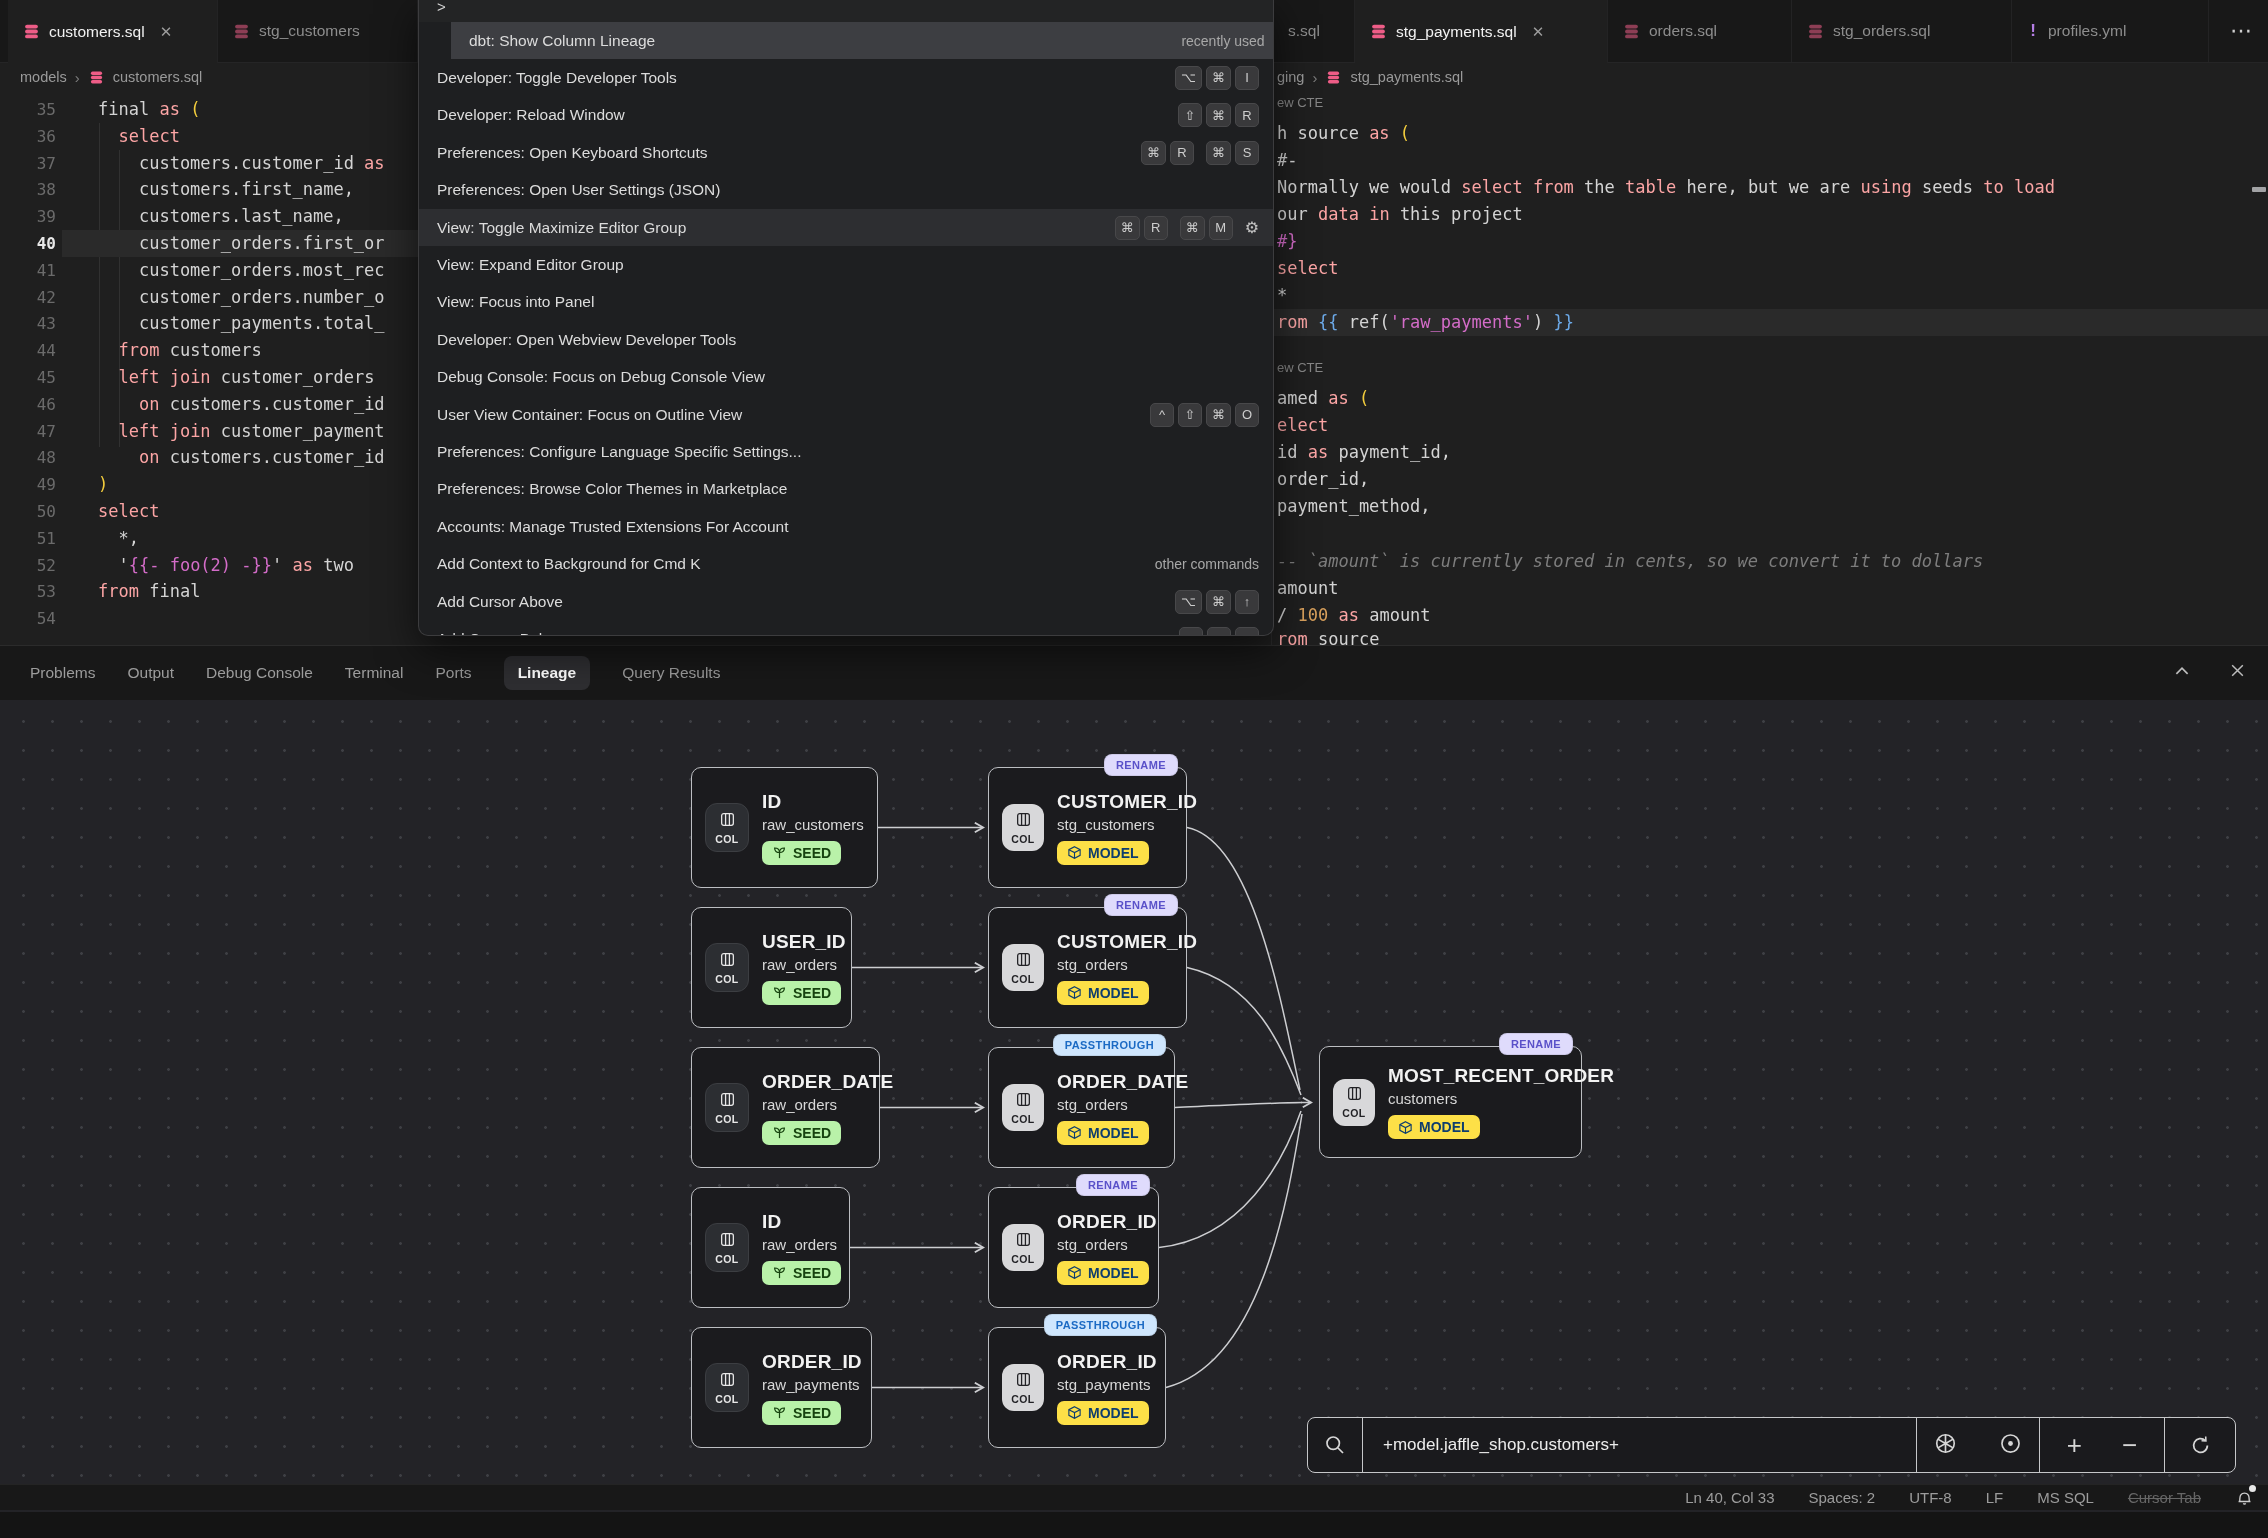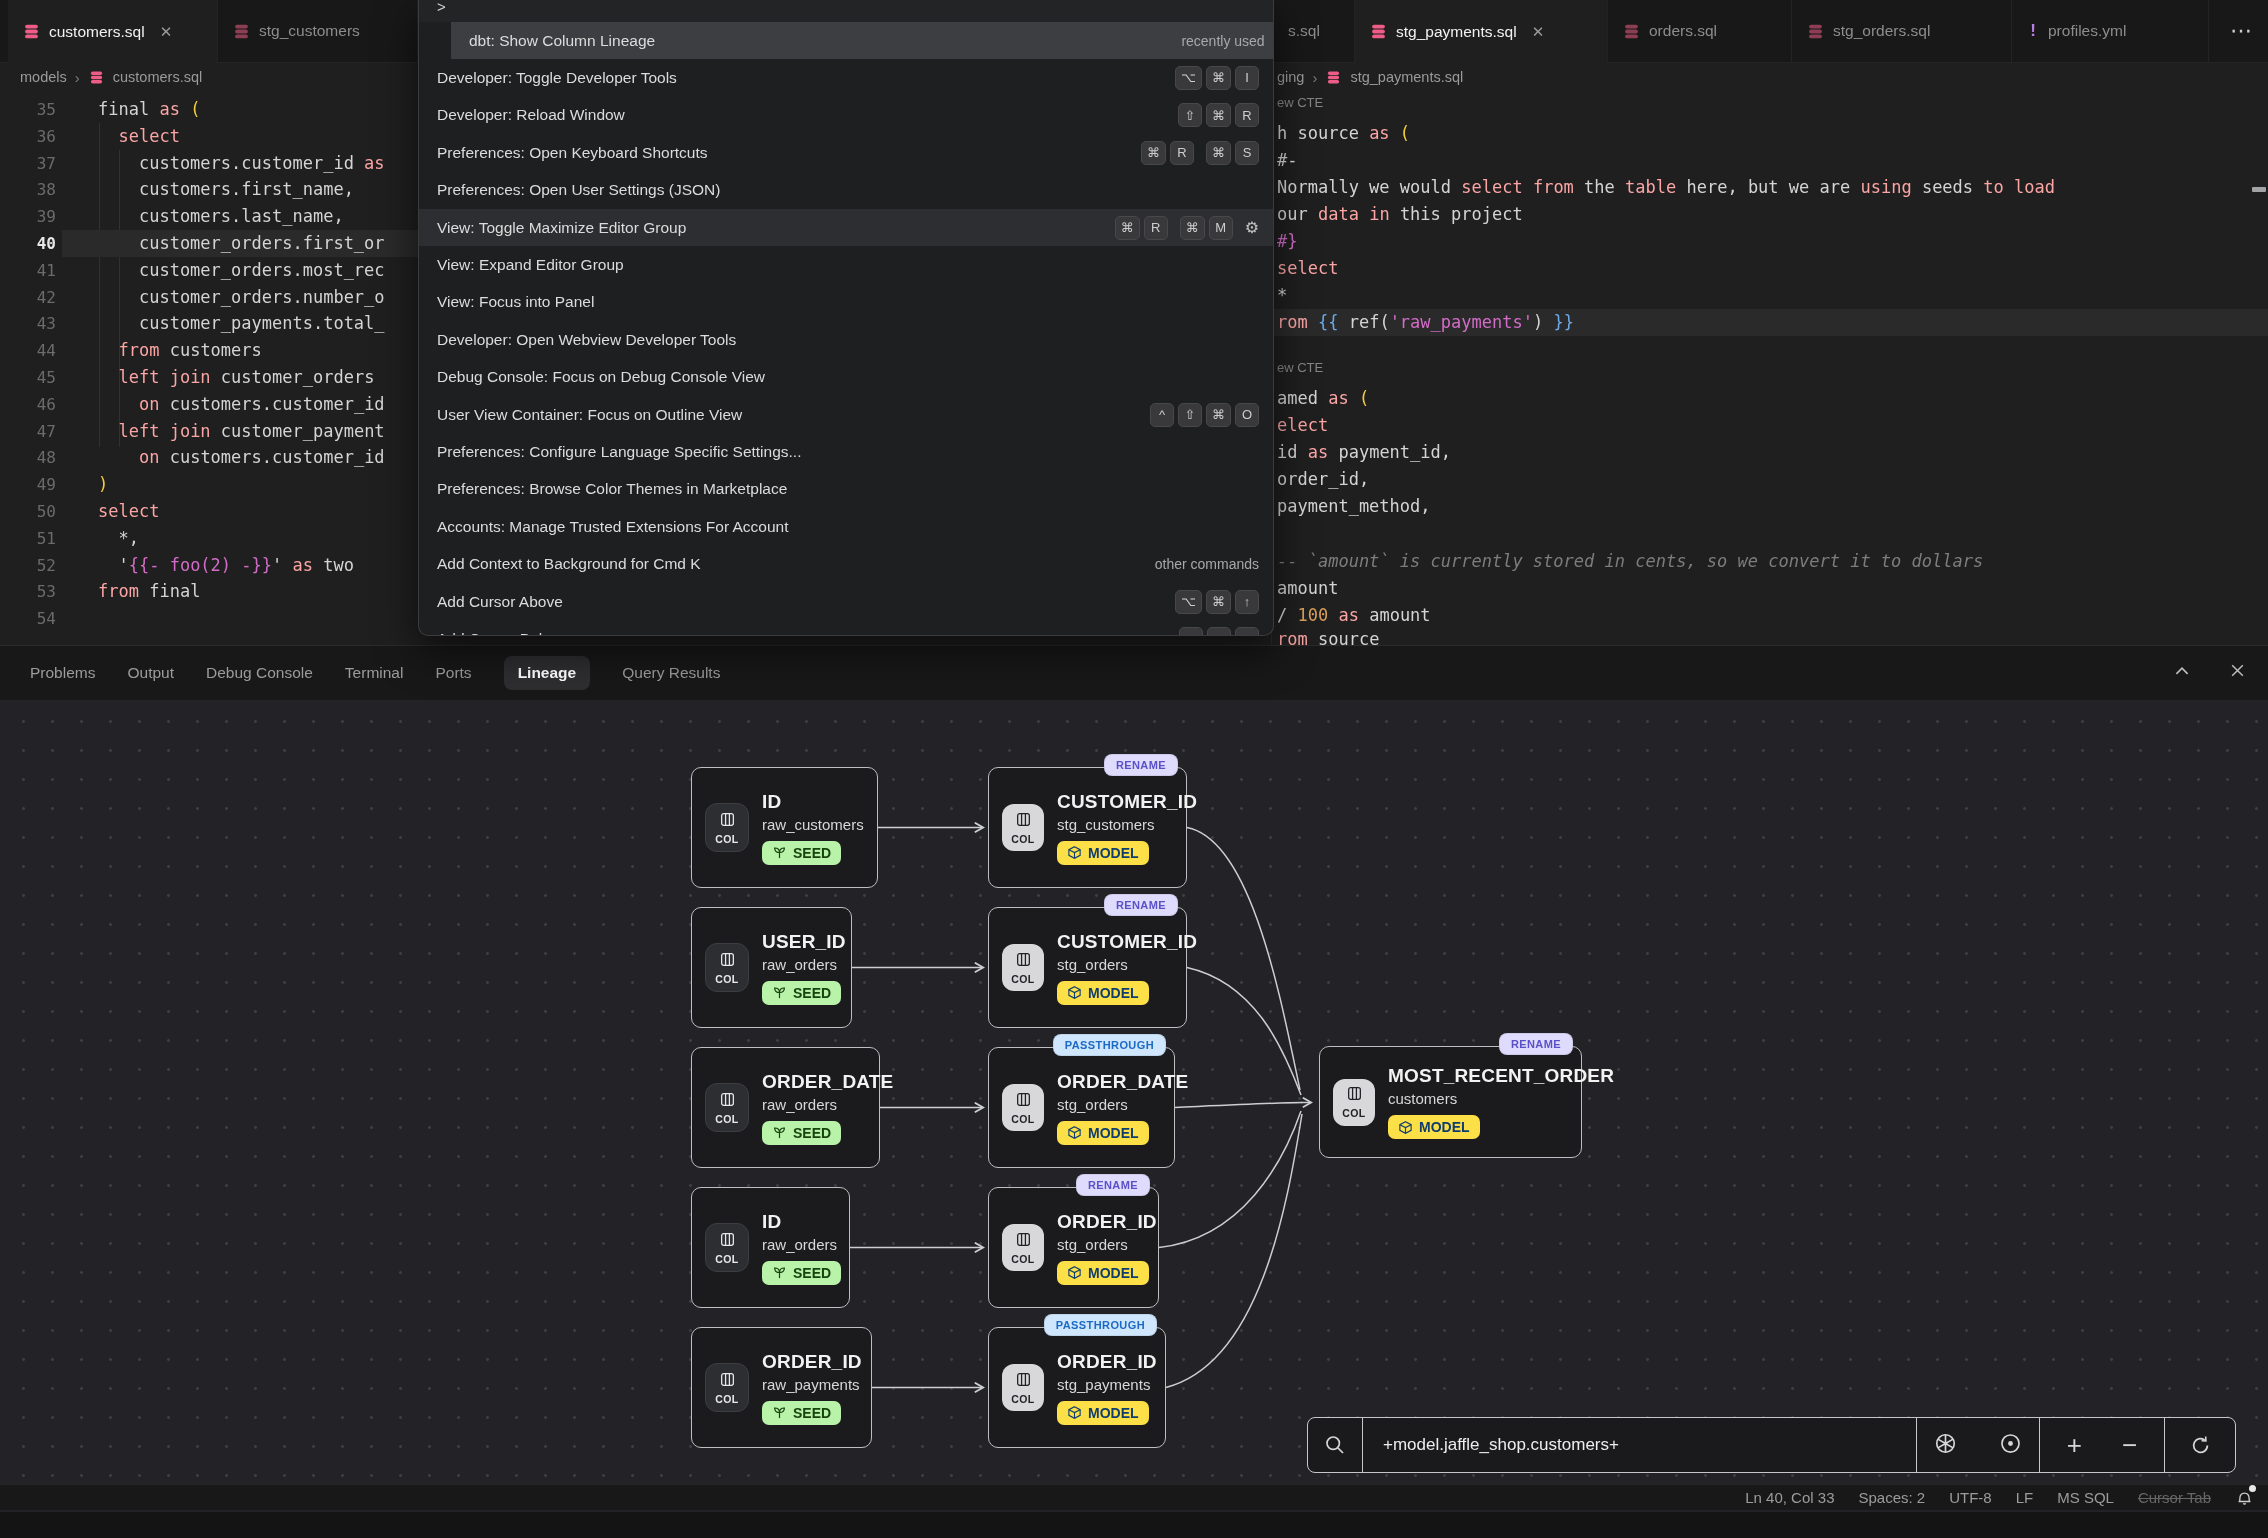--- a/index.html
+++ b/index.html
@@ -107,21 +107,21 @@
   .tb-cell:first-child{border-left:none}
   #tb-search{width:54px;flex:none}
   #tb-input{flex:1;border-left:1.5px solid #c6c7c9;display:flex;align-items:center;padding:0 18px}
   #tb-input input{background:transparent;border:none;outline:none;color:#ececec;font-size:17px;
                   width:100%;font-family:"Liberation Sans",sans-serif}
   .tb-glyph{font-size:26px;color:#d6d6d6;line-height:1}
 
   
   #statusbar{position:absolute;top:1484px;left:0;width:2268px;height:26px;background:#181818;
              border-top:1px solid #242424;box-sizing:border-box;display:flex;align-items:center;
-             justify-content:flex-end;gap:24px;padding-right:14px;font-size:15px;color:#9c9c9c;z-index:6}
+             justify-content:flex-end;gap:34px;padding-right:14px;font-size:15px;color:#9c9c9c;z-index:6}
   .sb-item.struck{text-decoration:line-through;color:#666}
   #bell{position:relative;display:flex;align-items:center}
   #bell .dot{position:absolute;right:-2px;top:-3px;width:7px;height:7px;border-radius:50%;background:#e8e8e8}
 </style>
 </head>
 <body>
 
 <div id="tabbar">
   <div id="tabs-left" class="tabgroup">
       <div class="tab active" style="width: 210px;">

